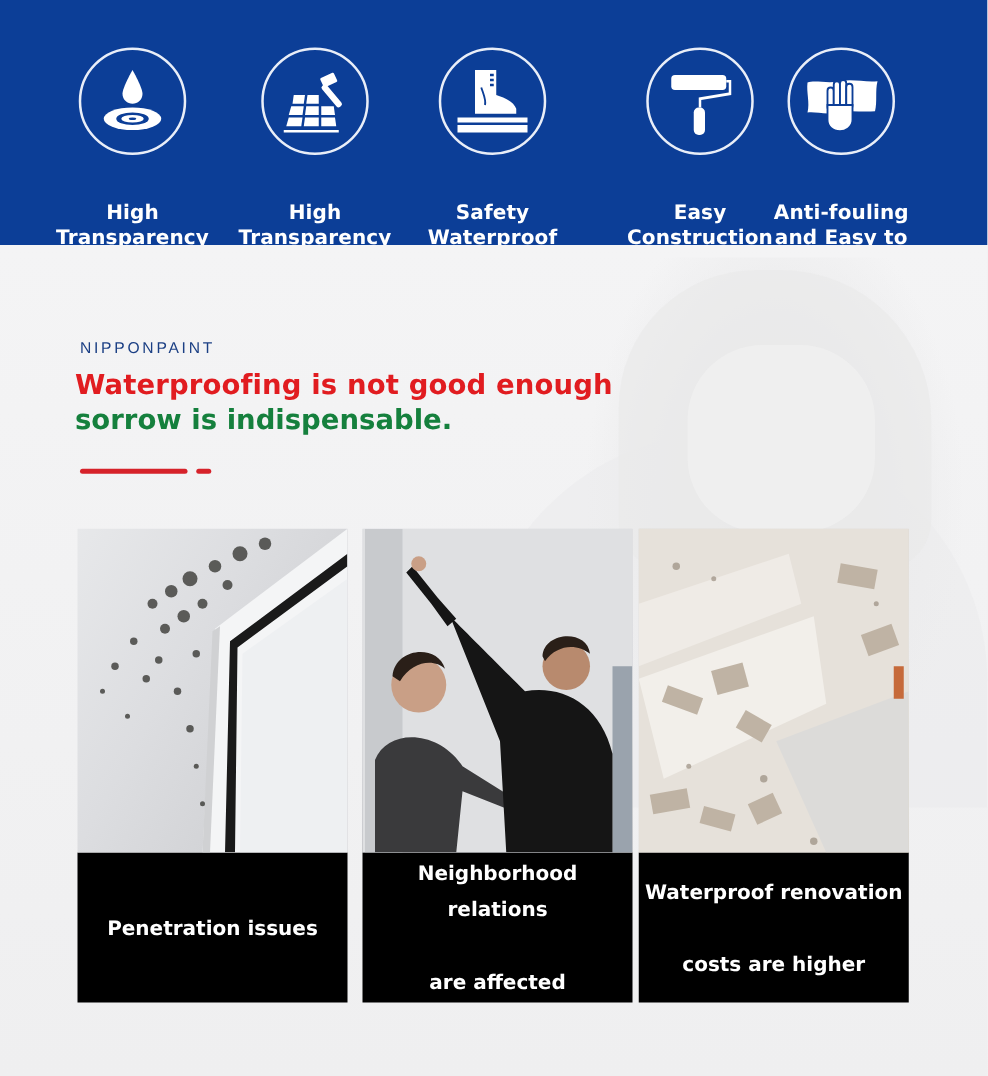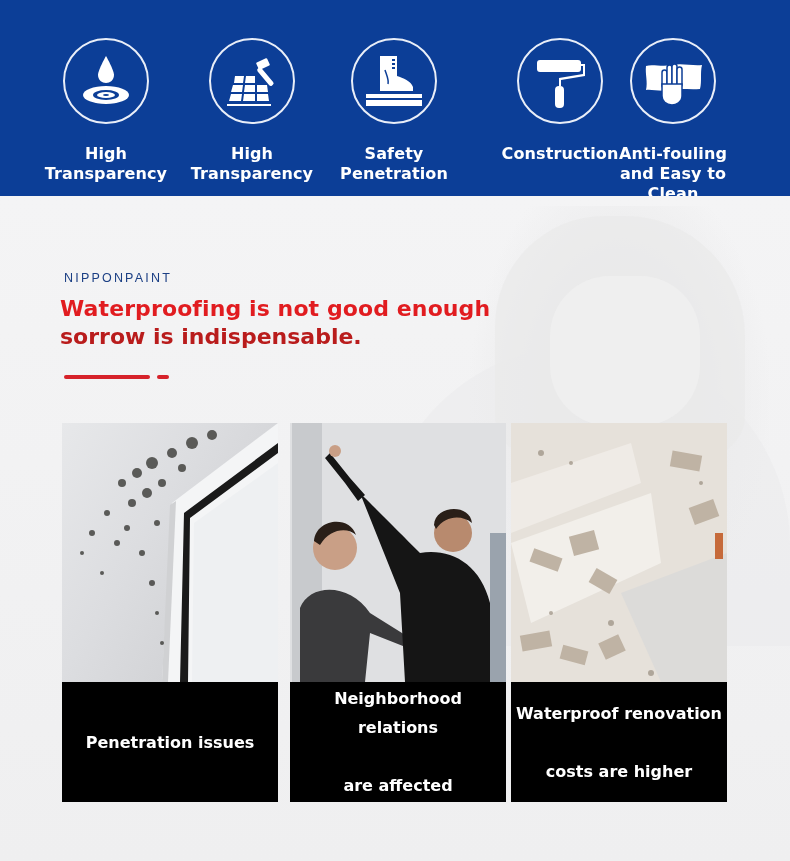--- a/index.html
+++ b/index.html
@@ -14,21 +14,21 @@
   }
   .feature {
     position: absolute; top: 38px; width: 160px; text-align: center;
   }
   .feature .circle {
     width: 86px; height: 86px; margin: 0 auto; border: 2px solid #e9eef8;
     border-radius: 50%; box-sizing: border-box; position: relative;
   }
   .feature .circle svg { position: absolute; left: 0; top: 0; width: 82px; height: 82px; }
   .feature .label {
-    margin-top: 20px; color: #ffffff; font-weight: bold; font-size: 16px; line-height: 20px;
+    margin-top: 36px; color: #ffffff; font-weight: bold; font-size: 16px; line-height: 20px;
     letter-spacing: 0.1px;
   }
 
   .hero-bg {
     position: absolute; left: 0; top: 196px; width: 790px; height: 665px;
     background: linear-gradient(180deg, #f4f4f5 0%, #efeff0 100%);
     overflow: hidden;
   }
   .ghost {
     position: absolute; left: 470px; top: 10px; width: 300px; height: 440px;
@@ -50,21 +50,21 @@
   .brand {
     position: absolute; left: 64px; top: 271px; color: #1b3f84; font-size: 12.5px; letter-spacing: 2.2px;
     font-family: "Liberation Sans", sans-serif;
     text-align: right;
   }
   .headline1 {
     position: absolute; left: 60px; top: 296px; color: #e11c20; font-weight: bold; font-size: 22px;
     letter-spacing: 0.1px; white-space: nowrap;
   }
   .headline2 {
-    position: absolute; left: 60px; top: 324px; color: #b91c1c; font-weight: bold; font-size: 22px;
+    position: absolute; left: 60px; top: 324px; color: #15803d; font-weight: bold; font-size: 22px;
     white-space: nowrap;
   }
   .underline-long {
     position: absolute; left: 64px; top: 375px; width: 86px; height: 4px; border-radius: 2px; background: #d6222a;
   }
   .underline-short {
     position: absolute; left: 157px; top: 375px; width: 12px; height: 4px; border-radius: 2px; background: #d6222a;
   }
 
   .card { position: absolute; top: 423px; width: 216px; }
@@ -138,35 +138,36 @@
         <g fill="#0c3e97">
           <rect x="39" y="19" width="3" height="2"></rect>
           <rect x="39" y="23" width="3" height="2"></rect>
           <rect x="39" y="27" width="3" height="2"></rect>
         </g>
         <path d="M32 30 C34 36 36 40 35 44" stroke="#0c3e97" stroke-width="1.5" fill="none"></path>
       </svg>
     </div>
     <div class="label">
       <div>Safety</div>
-      <div>Penetration</div>
+      <div>Waterproof</div>
     </div>
   </div>
 
   <div class="feature" style="left:480px;">
     <div class="circle">
       <svg viewBox="0 0 82 82">
         <g fill="#ffffff">
           <rect x="18" y="20" width="44" height="12" rx="3"></rect>
           <path d="M62 24 L66 24 L66 36 L42 40 L42 46 L40 46 L40 38 L64 34 L64 26 L62 26 Z"></path>
           <rect x="36" y="46" width="9" height="22" rx="4"></rect>
         </g>
       </svg>
     </div>
     <div class="label">
+      <div>Easy</div>
       <div>Construction</div>
     </div>
   </div>
 
   <div class="feature" style="left:593px;">
     <div class="circle">
       <svg viewBox="0 0 82 82">
         <path d="M14 26 C20 24 30 27 40 25 C50 23 60 26 70 25 C68 33 70 41 68 49 C58 50 48 48 38 50 C28 52 20 49 14 50 C16 42 13 34 14 26 Z" fill="#ffffff"></path>
         <g fill="#ffffff" stroke="#0c3e97" stroke-width="1.5">
           <rect x="30" y="30" width="5" height="18" rx="2.5"></rect>

